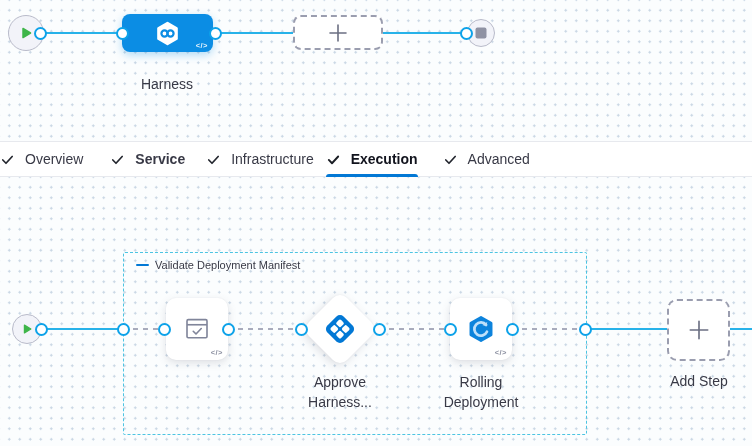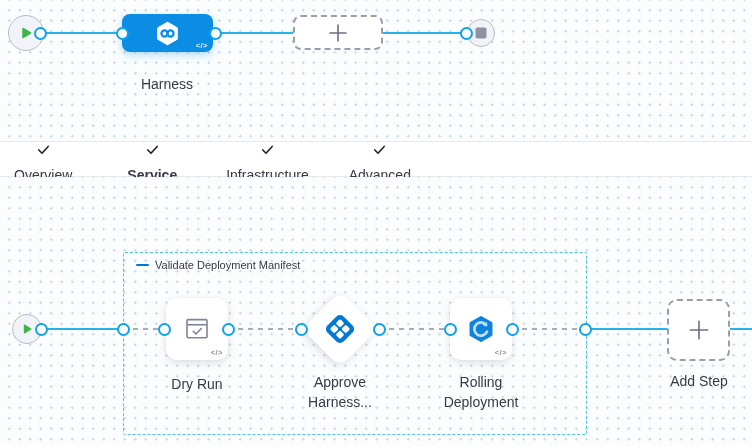--- a/index.html
+++ b/index.html
@@ -57,21 +57,21 @@
   .group-head{position:absolute;left:13px;top:8px;display:flex;align-items:center;
     gap:6px;cursor:pointer;z-index:2;}
   .group-dash{width:13px;height:2.5px;border-radius:2px;background:#0278d5;}
   .group-title{font-size:11px;color:#383946;}
 
   
   .tabbar{width:752px;height:36px;box-sizing:border-box;background:#ffffff;
     border-top:1px solid #e7e9ee;border-bottom:1px solid #e7e9ee;
     display:flex;align-items:stretch;}
   .tab{position:relative;display:flex;align-items:center;gap:10px;
-    padding:0 14px;font-size:14px;color:#383946;cursor:pointer;white-space:nowrap;flex-direction:column;}
+    padding:0 0;font-size:14px;color:#383946;cursor:pointer;white-space:nowrap;}
   .tab:nth-child(2){margin-left:27px;font-weight:bold;}
   .tab:nth-child(3){margin-left:21px;}
   .tab:nth-child(4){margin-left:12px;}
   .tab:nth-child(5){margin-left:25px;}
   .tab.active{font-weight:700;color:#11131d;}
   .tab.active::after{content:"";position:absolute;left:0;right:0;bottom:-1px;height:3px;
     background:#0278d5;border-radius:3px 3px 0 0;}
   .tab svg{flex:0 0 auto;}
 </style>
 </head>
@@ -129,20 +129,26 @@
         <path d="M3 8.5 L6.4 12 L13 4.8" fill="none" stroke="#23262e" stroke-width="1.8" stroke-linecap="round" stroke-linejoin="round"></path>
       </svg>
     <span>Service</span>
   </div>
   <div class="tab">
     <svg width="15" height="15" viewBox="0 0 16 16">
         <path d="M3 8.5 L6.4 12 L13 4.8" fill="none" stroke="#23262e" stroke-width="1.8" stroke-linecap="round" stroke-linejoin="round"></path>
       </svg>
     <span>Infrastructure</span>
   </div>
+  <div class="tab active">
+    <svg width="15" height="15" viewBox="0 0 16 16">
+        <path d="M3 8.5 L6.4 12 L13 4.8" fill="none" stroke="#1a1d24" stroke-width="2" stroke-linecap="round" stroke-linejoin="round"></path>
+      </svg>
+    <span>Execution</span>
+  </div>
   <div class="tab">
     <svg width="15" height="15" viewBox="0 0 16 16">
         <path d="M3 8.5 L6.4 12 L13 4.8" fill="none" stroke="#23262e" stroke-width="1.8" stroke-linecap="round" stroke-linejoin="round"></path>
       </svg>
     <span>Advanced</span>
   </div>
 </div>
 
 <div class="canvas bottom">
 
@@ -177,21 +183,20 @@
   <div class="port" style="left:578.5px;top:145.5px;"></div>
 
   <div class="step-card" style="left:166px;top:121px;">
     <svg width="30" height="30" viewBox="0 0 24 24">
       <rect x="4" y="4.5" width="16" height="14.5" rx="1" fill="none" stroke="#80859a" stroke-width="1.3"></rect>
       <line x1="4" y1="8.6" x2="20" y2="8.6" stroke="#80859a" stroke-width="1.3"></line>
       <path d="M9 13.8 L11.2 16 L15.4 11.6" fill="none" stroke="#80859a" stroke-width="1.3" stroke-linecap="round" stroke-linejoin="round"></path>
     </svg>
     <span class="code-chip">&lt;/&gt;</span>
   </div>
-  <div class="node-label" style="left:147px;top:197px;">Dry Run</div>
 
   <div class="diamond">
     <div class="inner">
       <svg width="40" height="40" viewBox="0 0 40 40">
         <g transform="rotate(45 20 20)">
           <rect x="8.6" y="8.6" width="22.8" height="22.8" rx="5" fill="#0278d5"></rect>
           <rect x="12.8" y="12.8" width="6.3" height="6.3" rx="1.6" fill="#ffffff"></rect>
           <rect x="20.9" y="12.8" width="6.3" height="6.3" rx="1.6" fill="#ffffff"></rect>
           <rect x="12.8" y="20.9" width="6.3" height="6.3" rx="1.6" fill="#ffffff"></rect>
           <rect x="20.9" y="20.9" width="6.3" height="6.3" rx="1.6" fill="#ffffff"></rect>

